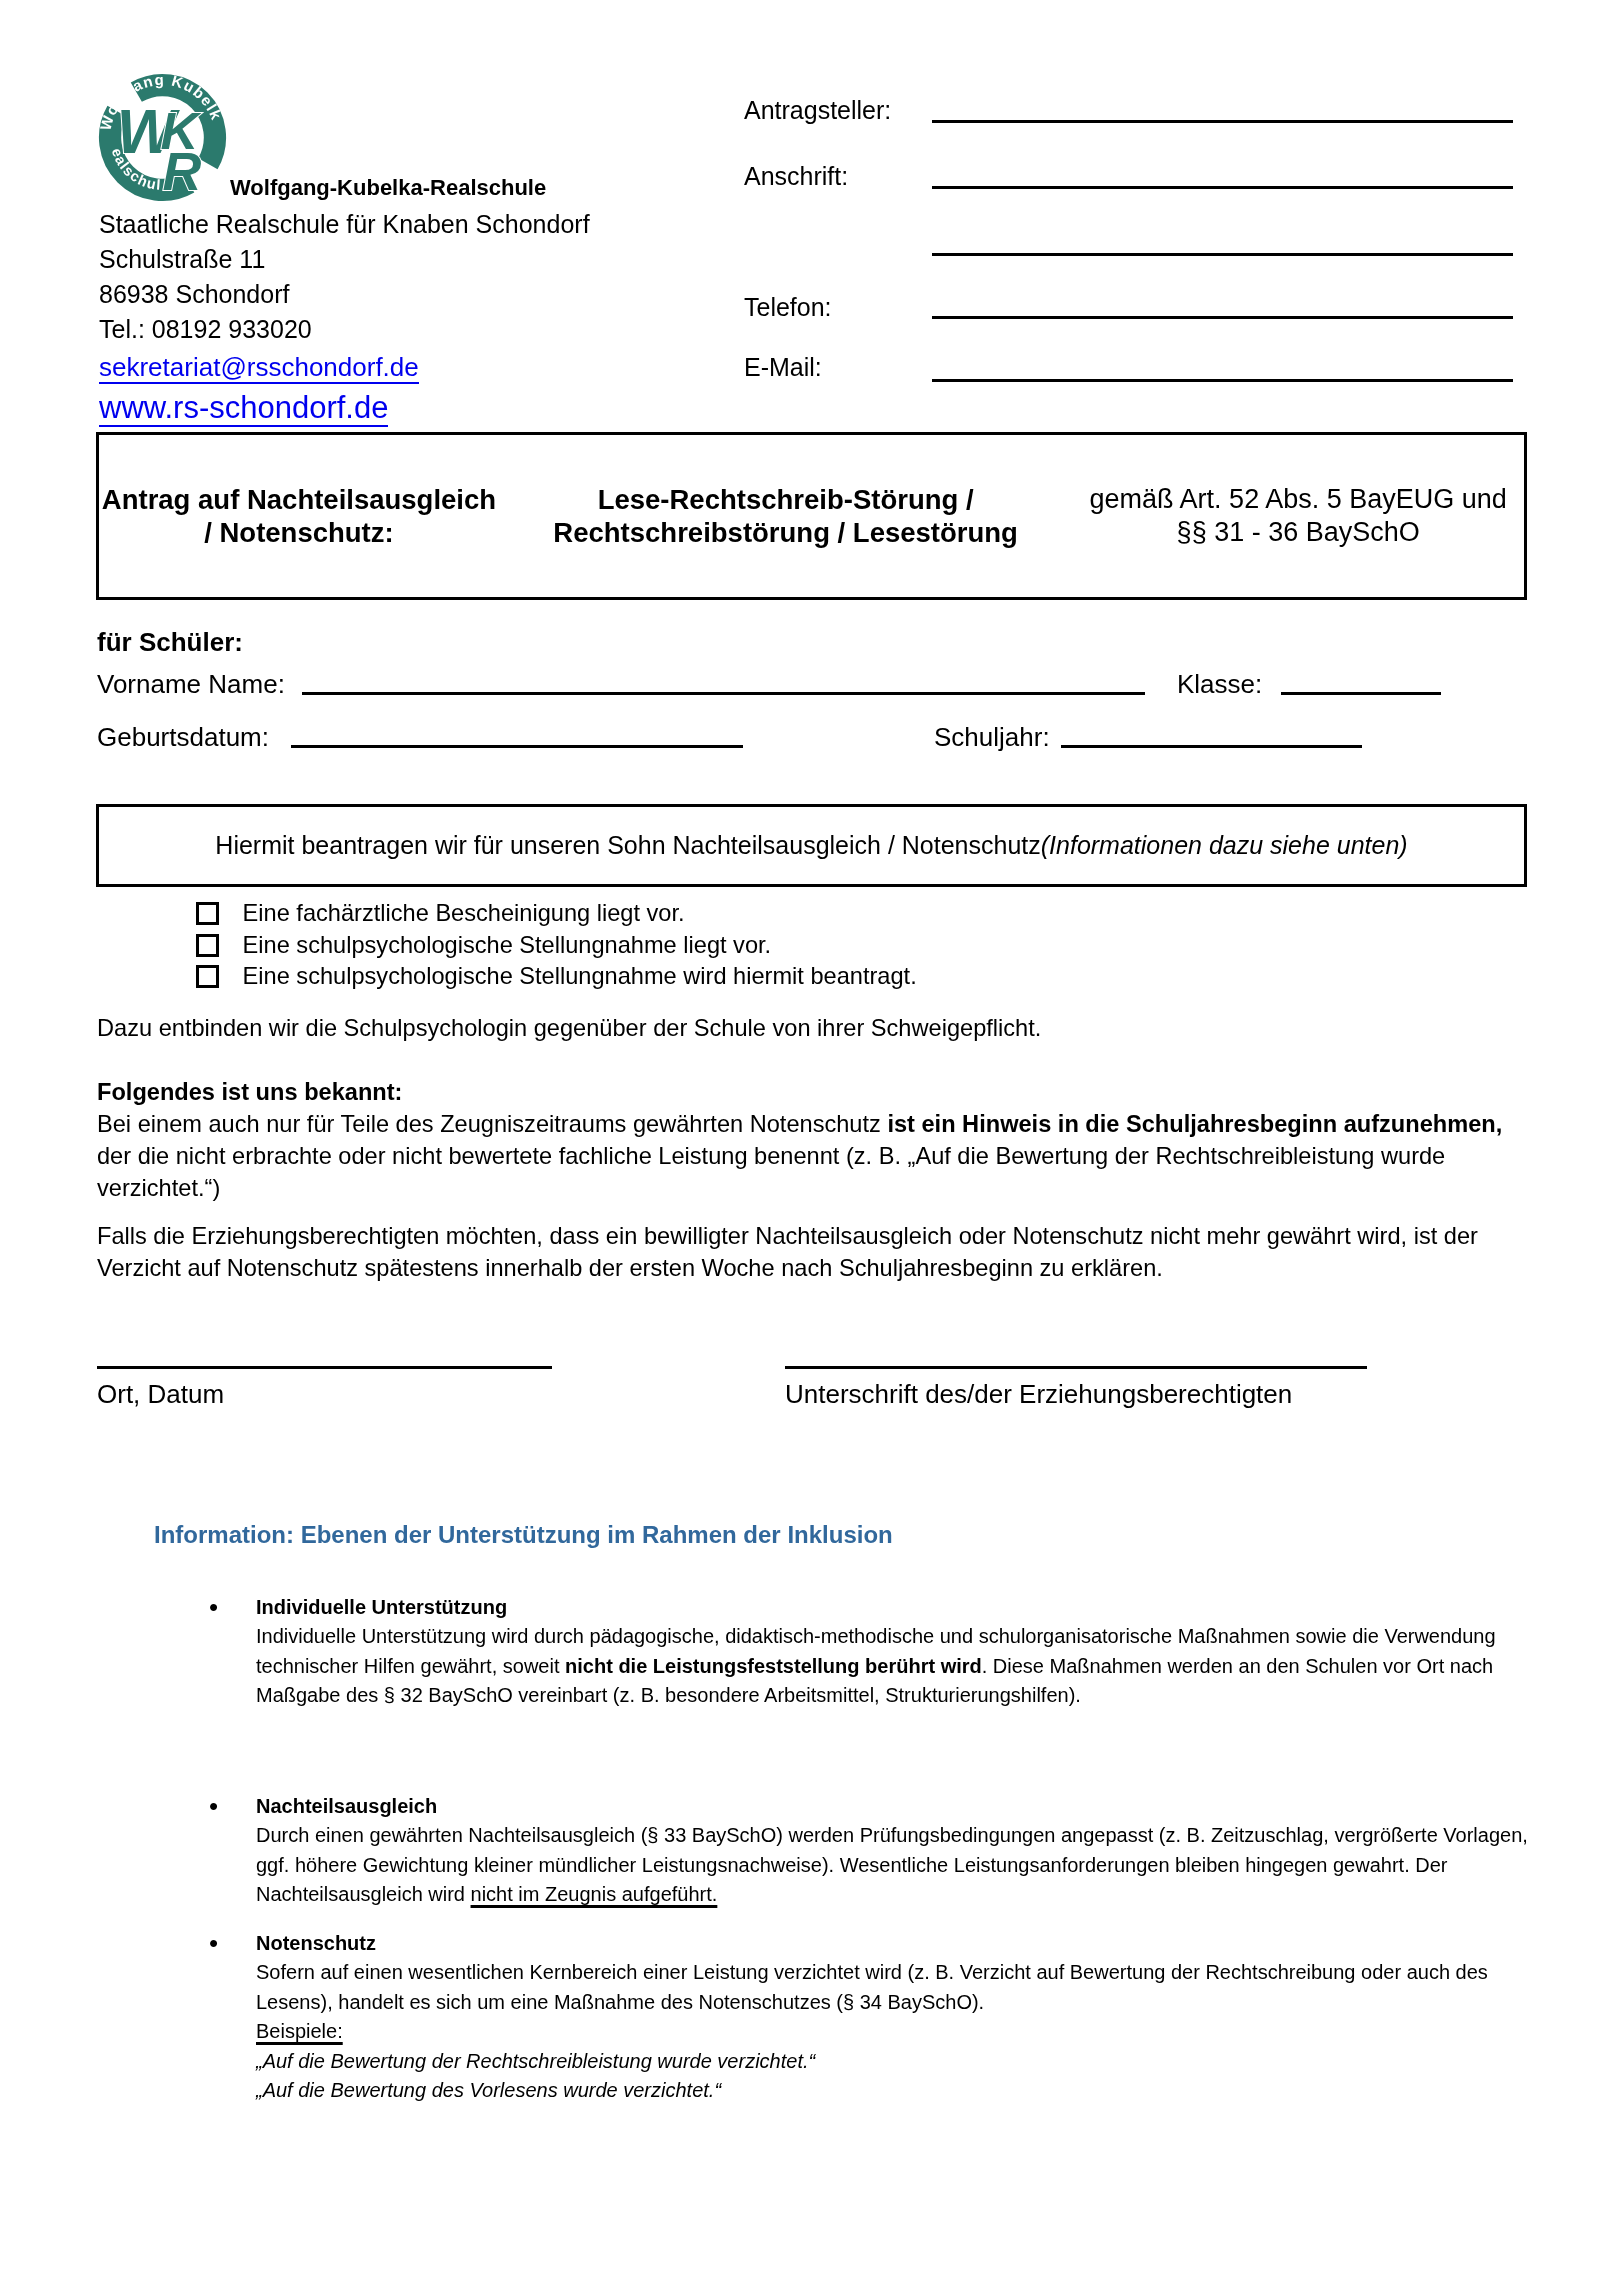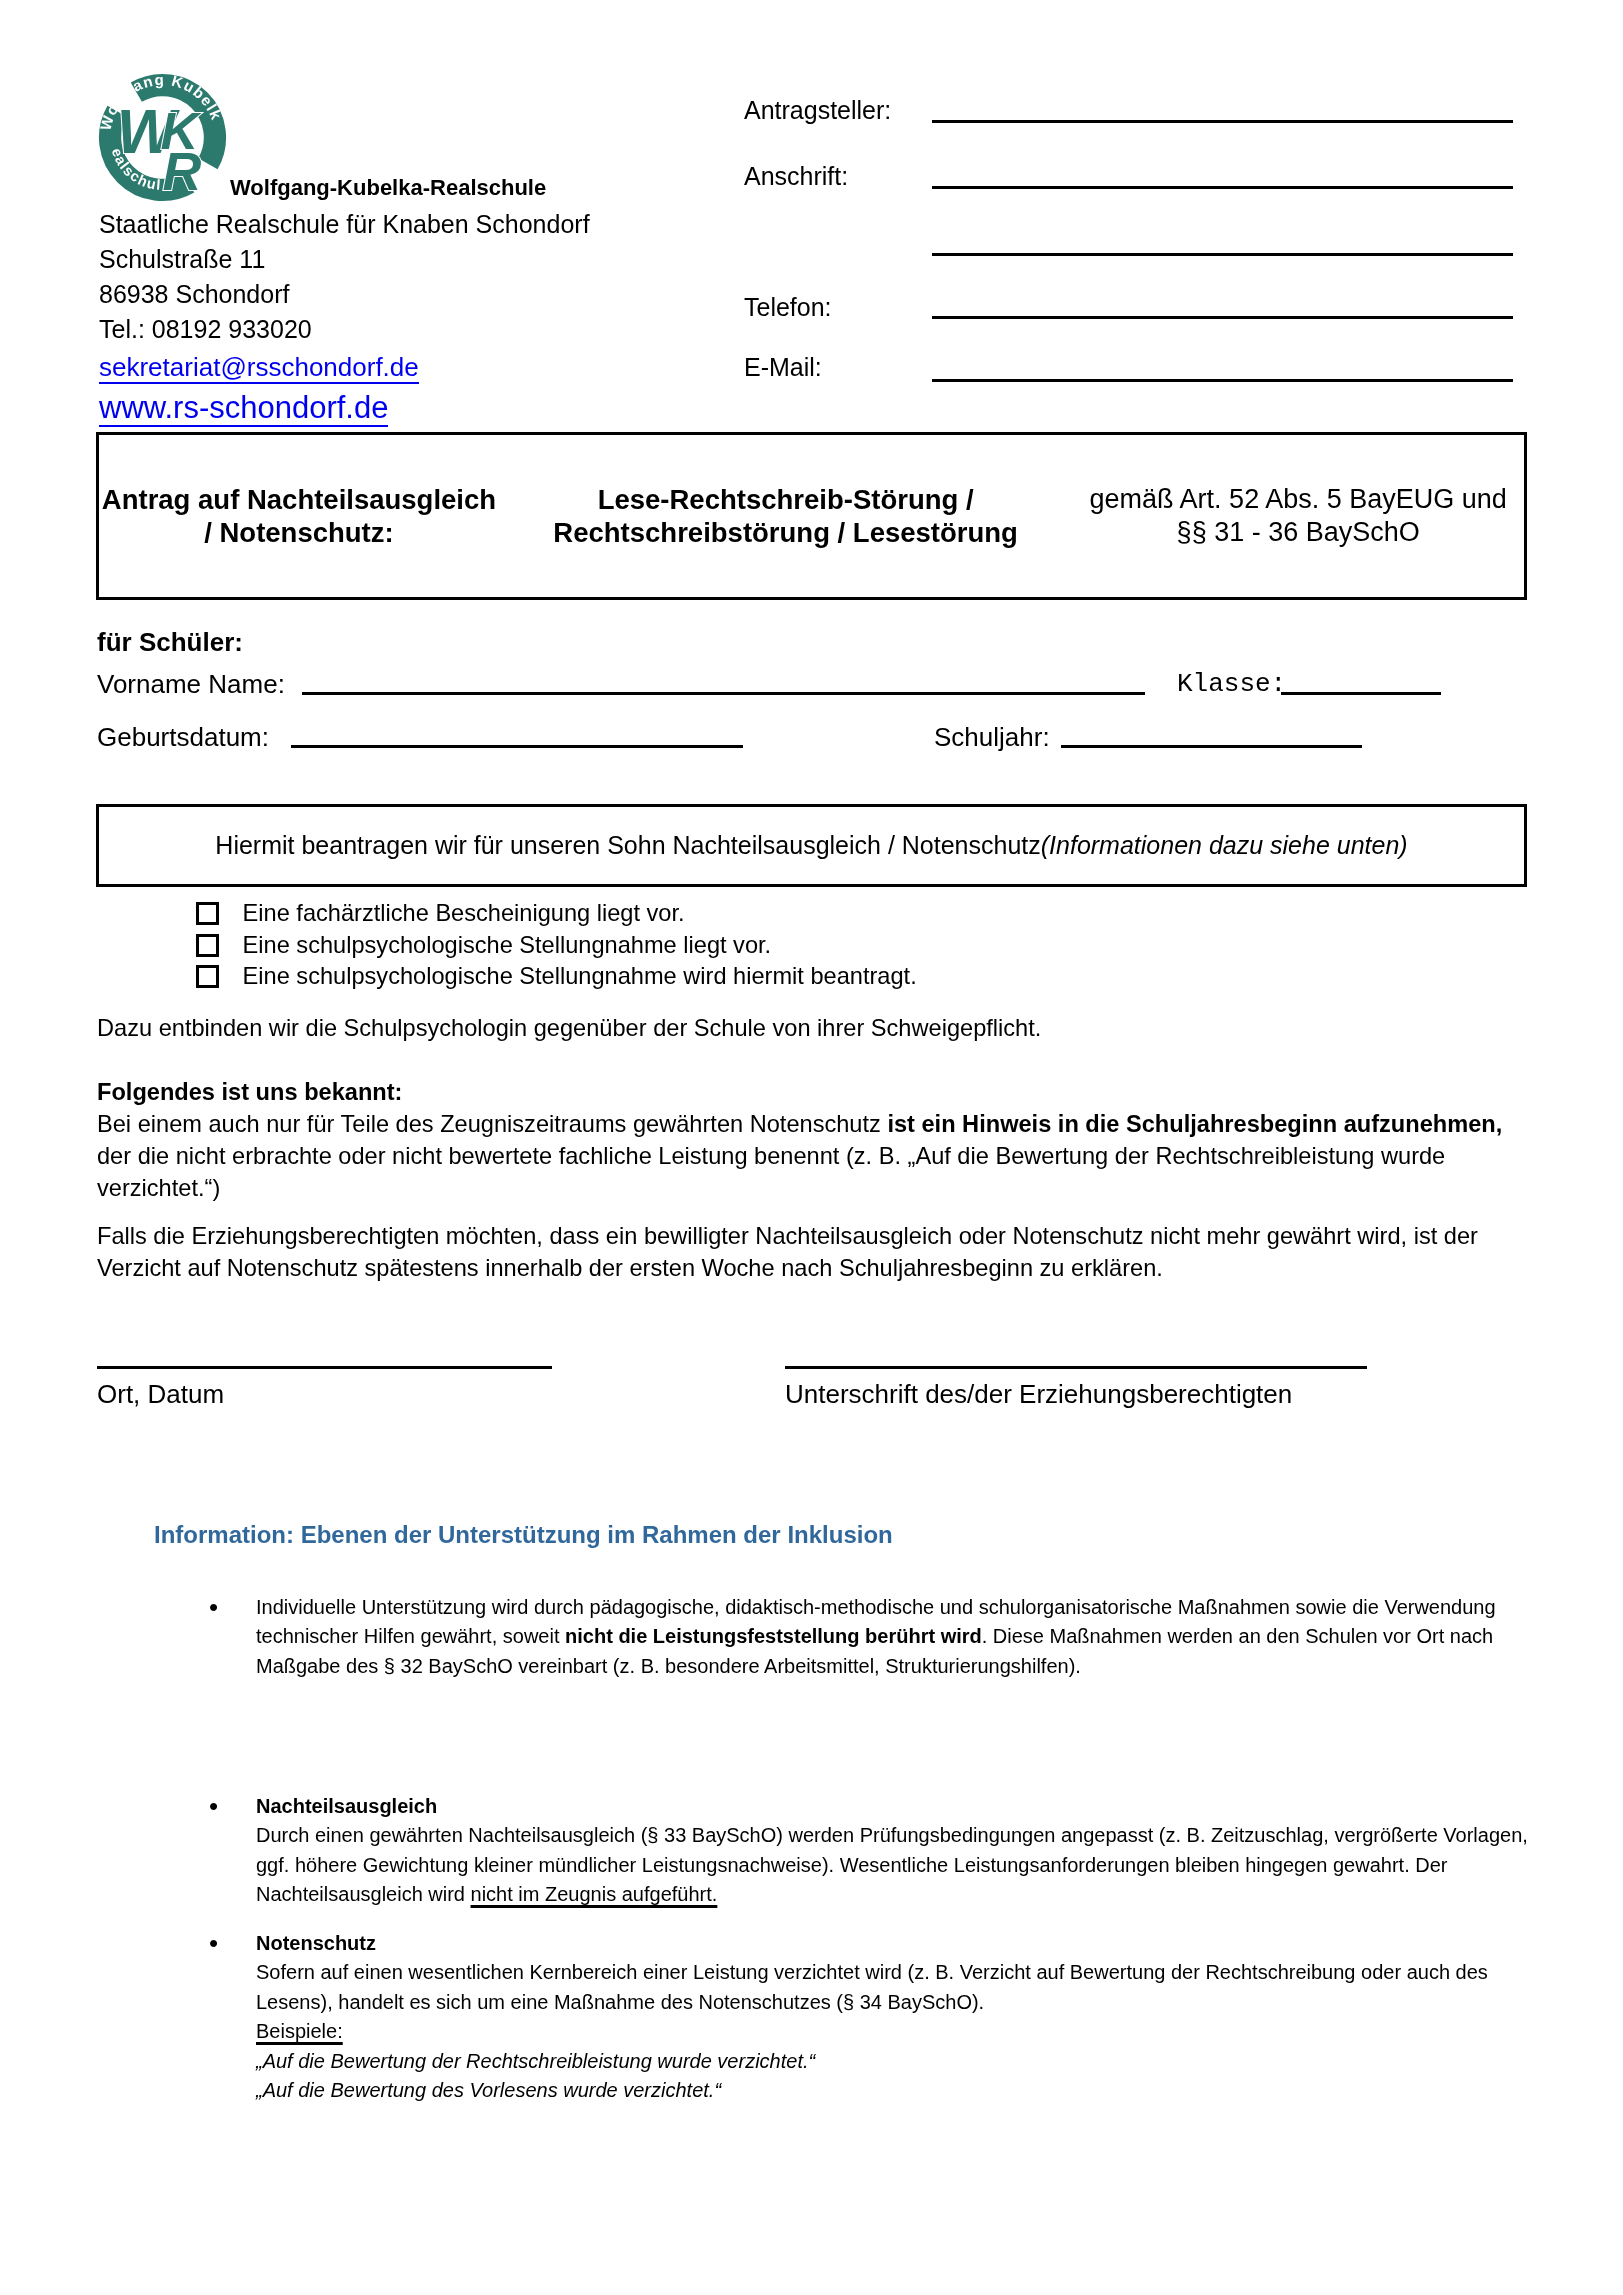--- a/index.html
+++ b/index.html
@@ -98,21 +98,21 @@
 <div class="abs titlebox">
   <div class="tb-bold">Antrag auf Nachteilsausgleich / Notenschutz:</div>
   <div class="tb-bold">Lese-Rechtschreib-Störung / Rechtschreibstörung / Lesestörung</div>
   <div class="tb-reg">gemäß Art. 52 Abs. 5 BayEUG und §§ 31 - 36 BaySchO</div>
 </div>
 
 <div class="abs sect-bold" style="left:97px;top:627px;">für Schüler:</div>
 
 <div class="abs flabel" style="left:97px;top:669px;">Vorname Name:</div>
 <div class="abs wline" style="left:302px;top:692px;width:843px;"></div>
-<div class="abs flabel" style="left:1177px;top:669px;font-family:Liberation Mono, monospace;">Klasse:</div>
+<div class="abs flabel" style="left:1177px;top:669px;">Klasse:</div>
 <div class="abs wline" style="left:1281px;top:692px;width:160px;"></div>
 
 <div class="abs flabel" style="left:97px;top:722px;">Geburtsdatum:</div>
 <div class="abs wline" style="left:291px;top:745px;width:452px;"></div>
 <div class="abs flabel" style="left:934px;top:722px;">Schuljahr:</div>
 <div class="abs wline" style="left:1061px;top:745px;width:301px;"></div>
 
 <div class="abs reqbox">
   <div class="req1">Hiermit beantragen wir für unseren Sohn Nachteilsausgleich / Notenschutz</div>
   <div class="req2">(Informationen dazu siehe unten)</div>
@@ -144,20 +144,21 @@
 <div class="abs wline" style="left:97px;top:1366px;width:455px;"></div>
 <div class="abs wline" style="left:785px;top:1366px;width:582px;"></div>
 <div class="abs sig-label" style="left:97px;top:1379px;">Ort, Datum</div>
 <div class="abs sig-label" style="left:785px;top:1379px;">Unterschrift des/der Erziehungsberechtigten</div>
 
 <div class="abs info-head" style="left:154px;top:1521px;">Information: Ebenen der Unterstützung im Rahmen der Inklusion</div>
 
 <div class="abs bullet" style="left:209px;top:1593px;">
   <span class="marker">•</span>
   <div class="ib">
+    <div class="ib-title">Individuelle Unterstützung</div>
     <div>
       <span>Individuelle Unterstützung wird durch pädagogische, didaktisch-methodische und schulorganisatorische Maßnahmen sowie die Verwendung technischer Hilfen gewährt, soweit </span><span class="b">nicht die Leistungsfeststellung berührt wird</span><span>. Diese Maßnahmen werden an den Schulen vor Ort nach Maßgabe des § 32 BaySchO vereinbart (z. B. besondere Arbeitsmittel, Strukturierungshilfen).</span>
     </div>
   </div>
 </div>
 
 <div class="abs bullet" style="left:209px;top:1792px;">
   <span class="marker">•</span>
   <div class="ib">
     <div class="ib-title">Nachteilsausgleich</div>

